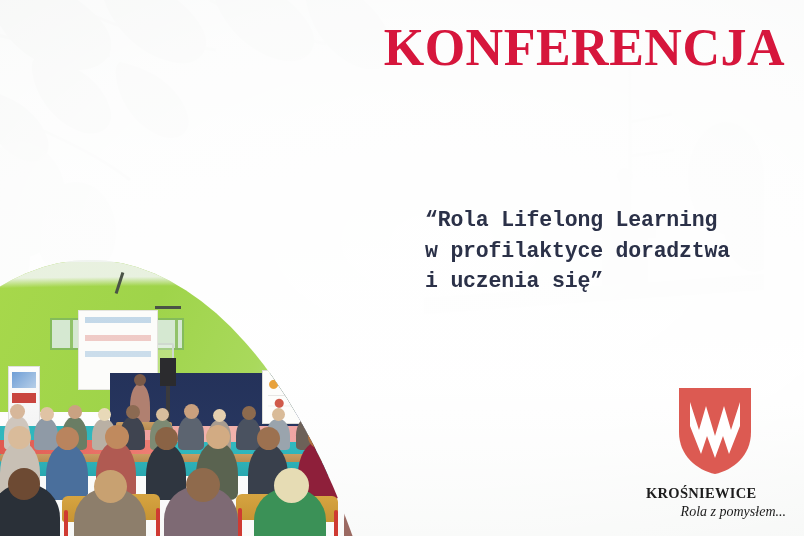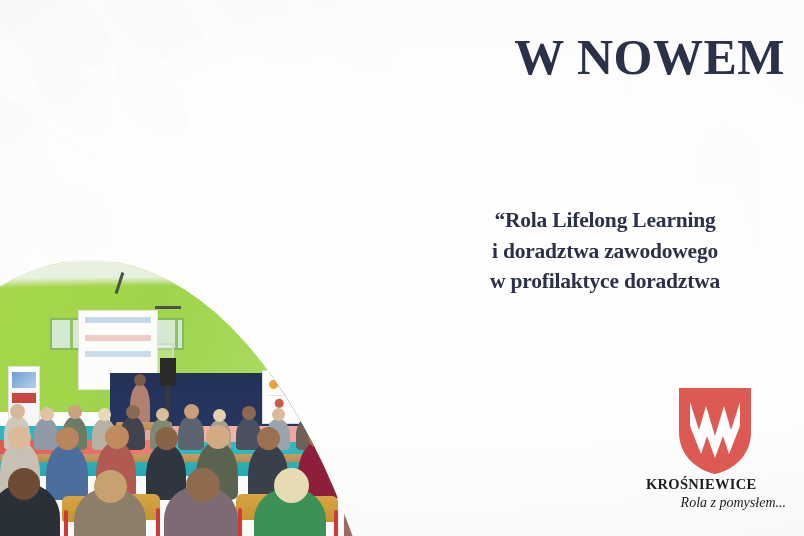--- a/index.html
+++ b/index.html
@@ -91,22 +91,22 @@
     margin-top: 10px;
     white-space: nowrap;
   }
 
   
   .quote {
     position: absolute;
     right: 19px;
     top: 205px;
     width: 360px;
-    text-align: center;
-    font-family: Liberation Serif, serif;
+    text-align: left;
+    font-family: Liberation Mono, monospace;
     font-weight: bold;
     font-size: 21.5px;
     line-height: 1.42;
     color: #2B3148;
     letter-spacing: -0.2px;
   }
   .quote .qline { display: block; white-space: nowrap; }
 
   
   .photo-wrap {
@@ -294,20 +294,21 @@
   .logo {
     position: absolute;
     left: 640px;
     top: 386px;
     width: 150px;
     text-align: center;
   }
   .shield-wrap { width: 76px; height: 90px; margin: 0 auto; }
   .shield-wrap svg { display:block; width:100%; height:100%; }
   .logo-name {
+    margin-top: 9px;
     font-family: "Liberation Serif", "DejaVu Serif", serif;
     font-weight: bold;
     font-size: 14.5px;
     letter-spacing: 0.3px;
     color: #1d1d1d;
     text-align: left;
     padding-left: 6px;
   }
   .logo-tagline {
     margin-top: 2px;
@@ -511,27 +512,27 @@
           <div class="person" style="left:432px; top:90px; width:70px; height:58px; background:#39404c;"></div>
           <div class="head" style="left:452px; top:72px; width:32px; height:32px; background:#8a6144;"></div>
         </div>
 
         <div class="photo-fade-right"></div>
       </div>
     </div>
   </div>
 
   <div class="headline">
-    <span class="title-sub">W NOWEM</span>
+    <span class="title-main">KONFERENCJA</span>
   </div>
 
   <div class="quote">
     <span class="qline">“Rola Lifelong Learning</span>
-    <span class="qline">i doradztwa zawodowego</span>
     <span class="qline">w profilaktyce doradztwa</span>
+    <span class="qline">i uczenia się”</span>
   </div>
 
   <div class="logo">
     <div class="shield-wrap">
       <svg viewBox="0 0 76 90" xmlns="http://www.w3.org/2000/svg">
         <path d="M2,2 L74,2 L74,46 C74,70 56,84 38,88 C20,84 2,70 2,46 Z" fill="#DC5A52"></path>
         <path d="M13,16 L22,44 L29,20 L38,50 L47,20 L54,44 L63,16
                  L63,40 L52,68 L46,50 L38,72 L30,50 L24,68 L13,40 Z" fill="#FFFFFF"></path>
       </svg>
     </div>

